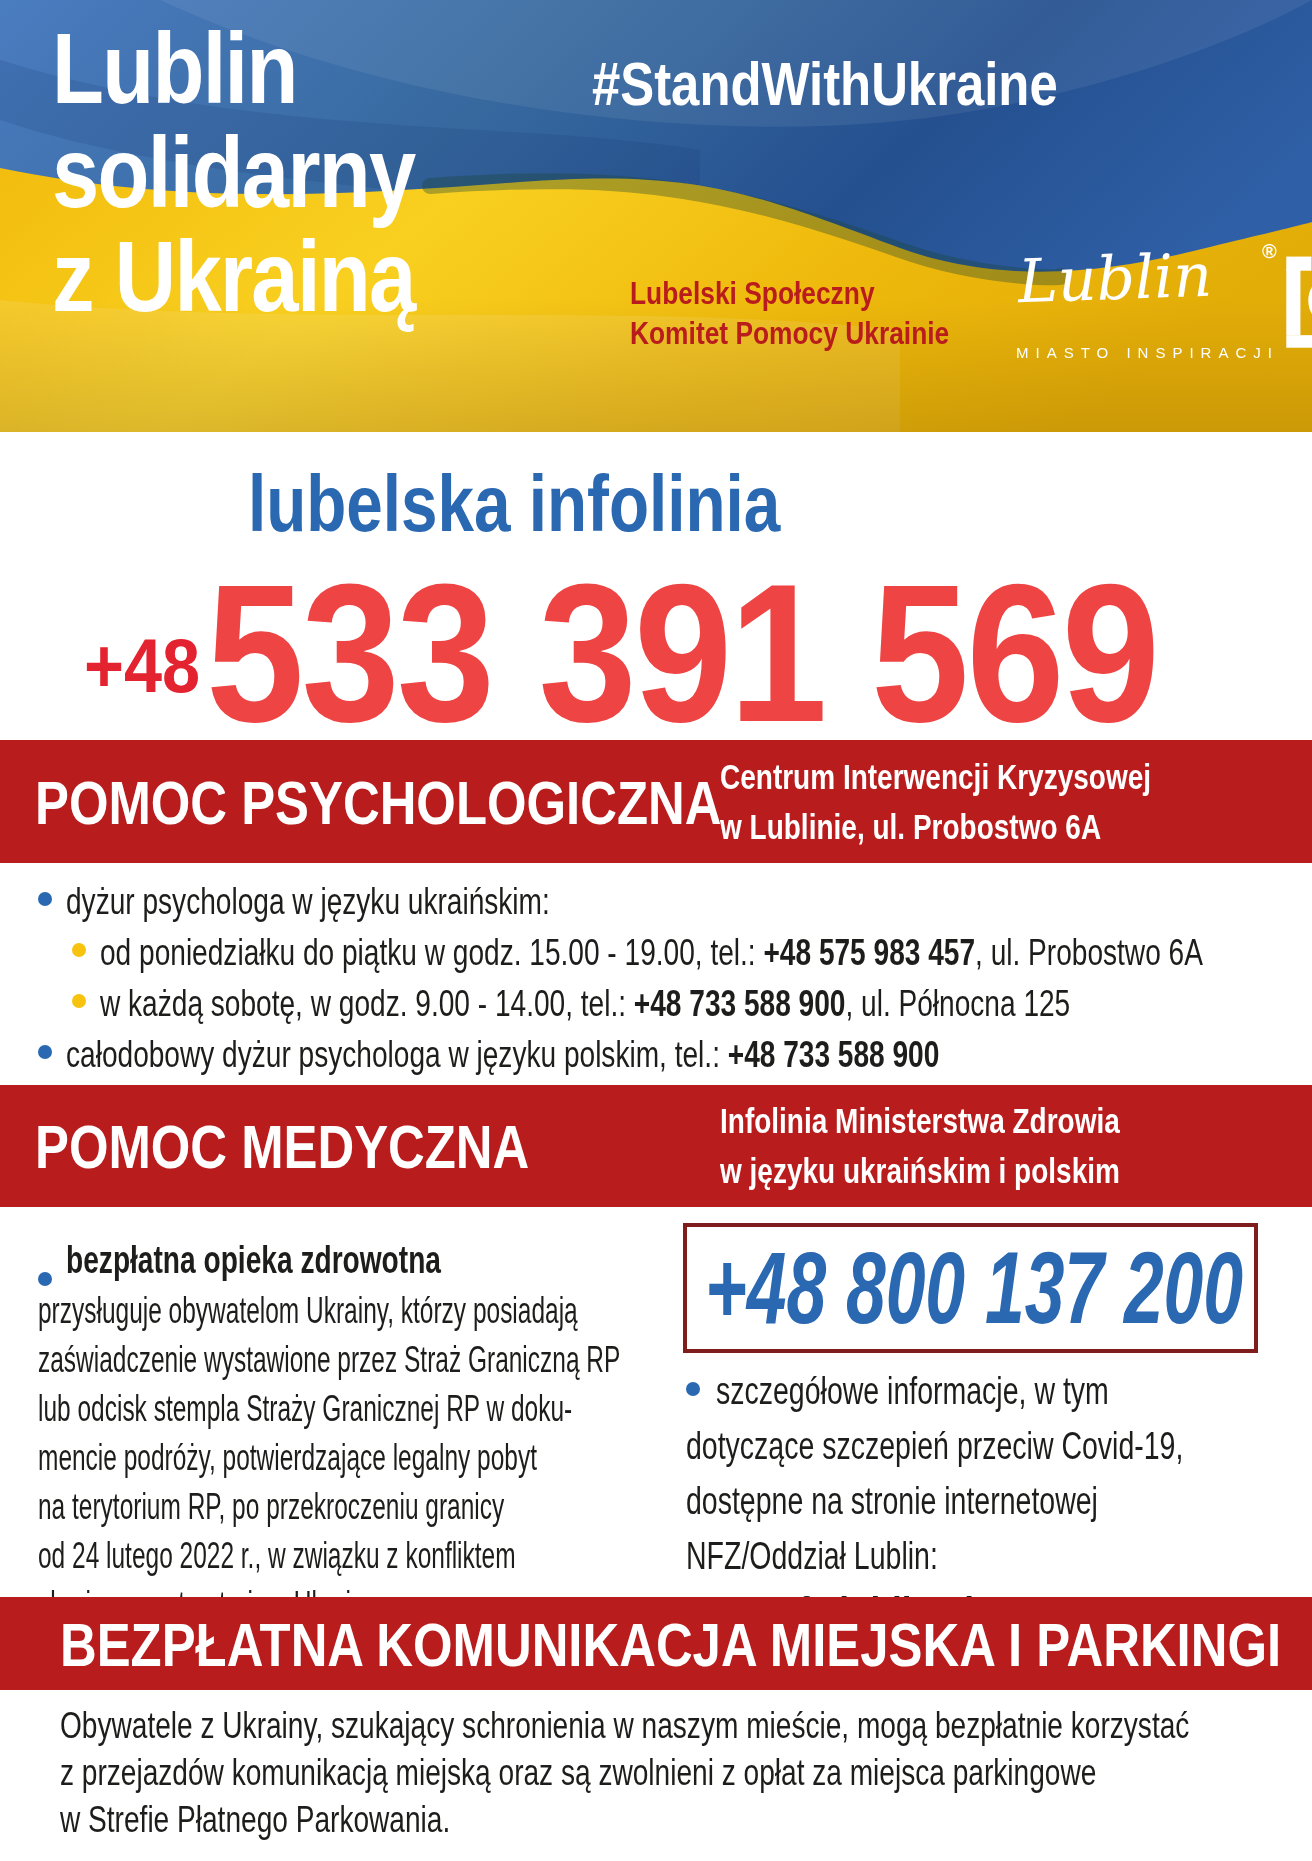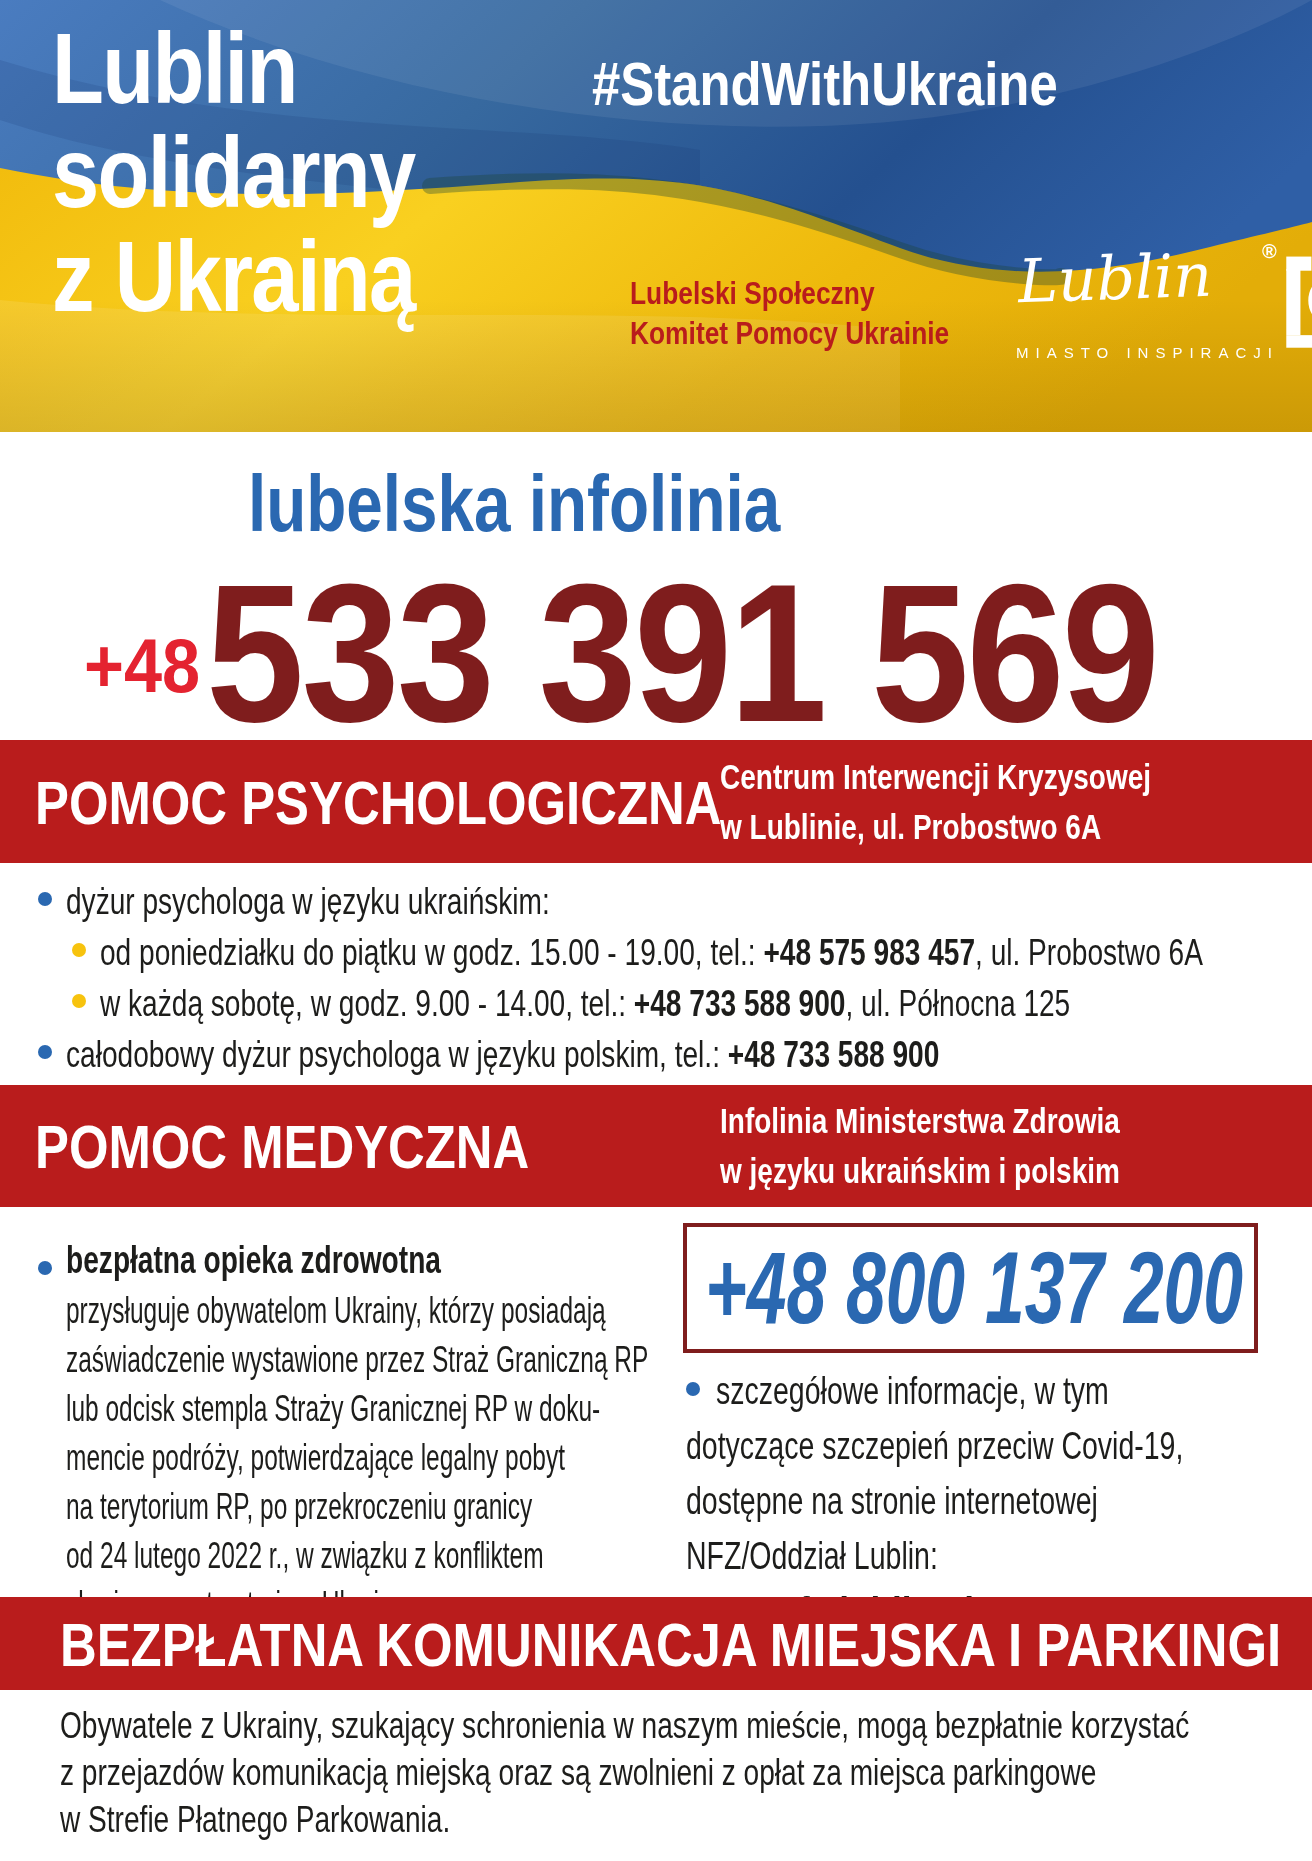--- a/index.html
+++ b/index.html
@@ -21,21 +21,21 @@
   .logo-script{position:absolute;left:6px;top:2px;font-family:"DejaVu Serif",serif;
                font-style:italic;font-size:60px;line-height:64px;transform:rotate(-2deg);}
   .logo-gate{position:absolute;left:178px;top:0px;width:66px;height:66px;}
   .logo-reg{position:absolute;left:250px;top:-4px;font-size:20px;font-weight:bold;}
   .logo-sub{position:absolute;left:4px;top:84px;font-size:15px;letter-spacing:7px;white-space:nowrap;margin-top:16px;}
 
   
   .info-title{position:absolute;left:248px;top:458px;color:#2a68b1;font-weight:bold;font-size:80px;}
   .info-sub{position:absolute;left:816px;top:464px;font-size:35px;line-height:42px;font-weight:500;}
   .phone-pre{position:absolute;left:84px;top:622px;color:#e42330;font-weight:bold;font-size:76px;}
-  .phone-big{position:absolute;left:206px;top:566px;color:#7f1d1d;font-weight:bold;
+  .phone-big{position:absolute;left:206px;top:566px;color:#ef4444;font-weight:bold;
              font-size:196px;line-height:176px;letter-spacing:-3px;}
 
   
   .bar{position:absolute;left:0;width:1312px;background:#b91c1c;color:#fff;padding-left:30px;}
   .bar1{top:740px;height:123px;}
   .bar2{top:1085px;height:122px;}
   .bar3{top:1597px;height:93px;}
   .bar-title{position:absolute;left:35px;top:50%;transform:translateY(-50%) scaleX(.82);
              transform-origin:0 50%;font-weight:bold;font-size:62px;white-space:nowrap;}
   .bar3 .bar-title{left:60px;font-size:62px;}
@@ -47,22 +47,22 @@
   .dot.blue{background:#2a68b1;}
   .dot.yellow{background:#f7c30e;}
   .list1{position:absolute;left:38px;top:876px;width:1260px;}
   .lrow{display:flex;align-items:flex-start;font-size:36px;line-height:51px;}
   .lrow.sub{margin-left:34px;}
   .lrow .gap{width:14px;flex:0 0 14px;}
   b.ph{font-weight:bold;}
 
   
   .med-left{position:absolute;left:38px;top:1234px;width:620px;}
-  .med-left .head{display:flex;align-items:center;font-size:38px;line-height:52px;font-weight:bold;}
-  .med-left .bodyl{margin-left:28px;font-size:36px;line-height:49px;}
+  .med-left .head{display:flex;align-items:flex-end;font-size:38px;line-height:52px;font-weight:bold;}
+  .med-left .bodyl{font-size:36px;line-height:49px;}
   .phone-box{position:absolute;left:683px;top:1223px;width:575px;height:130px;
              border:4px solid #7f1d1d;box-sizing:border-box;font-style:italic;}
   .phone-box .num{position:absolute;left:18px;top:50%;transform:translateY(-50%) scaleX(.70);
                   transform-origin:0 50%;color:#2a68b1;font-weight:bold;font-size:102px;white-space:nowrap;}
   .med-right{position:absolute;left:686px;top:1364px;width:610px;font-size:38px;line-height:55px;}
   .med-right .first{display:flex;align-items:flex-start;}
   .med-right .first .dot{margin-top:18px;margin-right:16px;}
   .med-right .url{font-weight:bold;font-size:44px;line-height:58px;}
 
   

